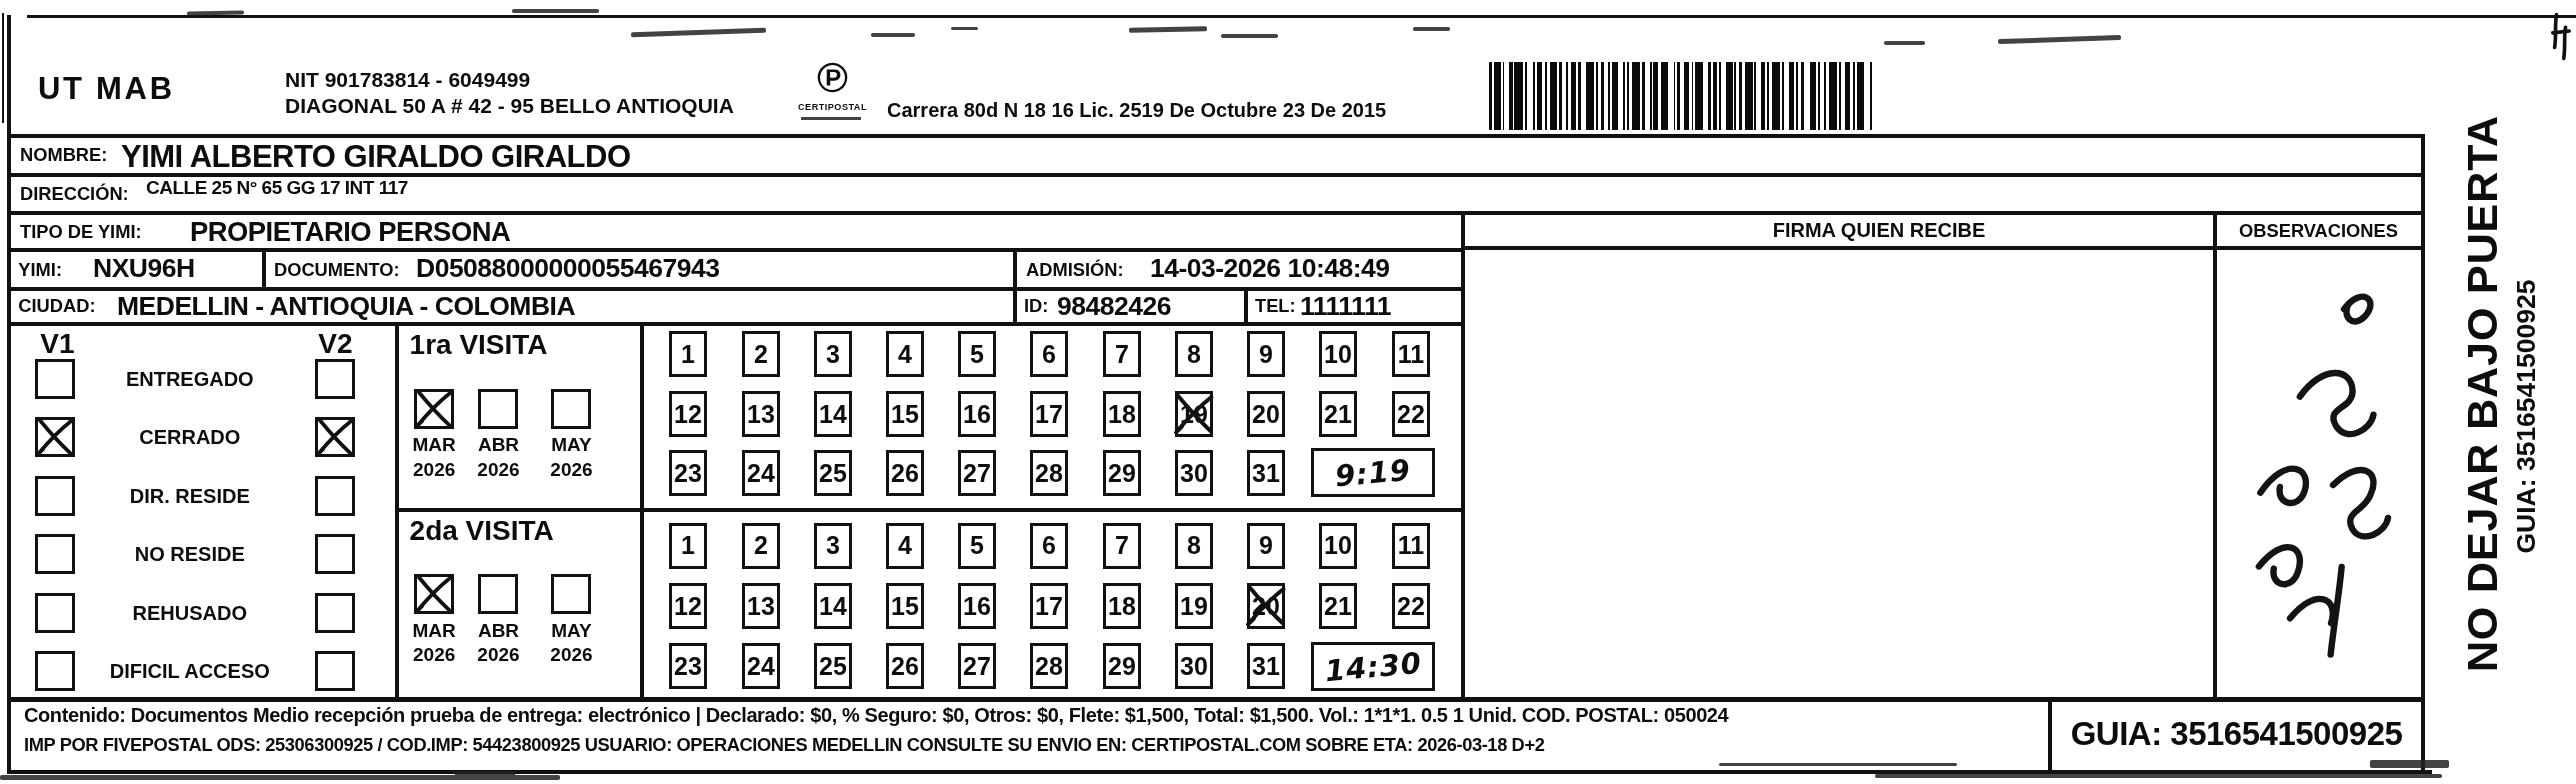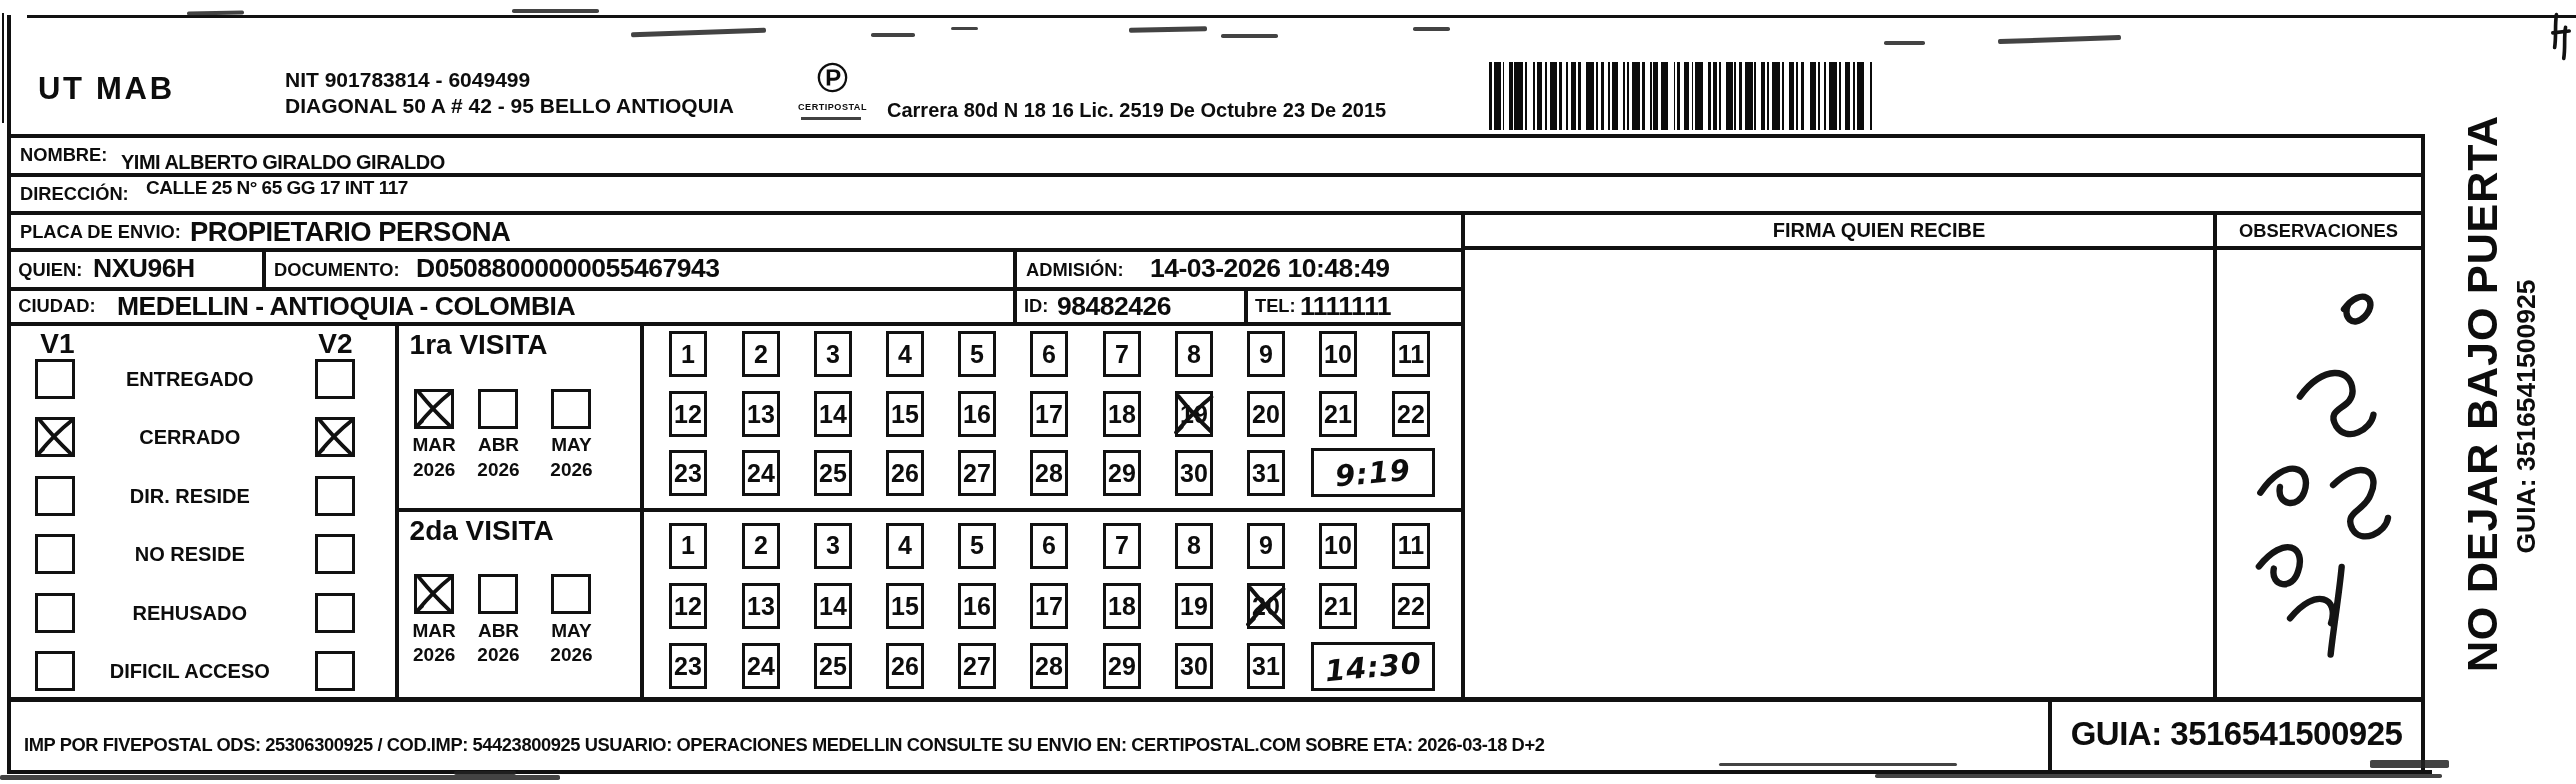--- a/index.html
+++ b/index.html
@@ -122,29 +122,29 @@
   <div class="vl" style="left:1013px;top:248px;width:3.7px;height:78px;"></div>
   <div class="vl" style="left:1244px;top:287px;width:3.7px;height:38px;"></div>
   <div class="vl" style="left:1461px;top:211px;width:3.7px;height:489px;"></div>
   <div class="vl" style="left:2213px;top:211px;width:3.7px;height:489px;"></div>
   <div class="vl" style="left:395px;top:322px;width:3.7px;height:379px;"></div>
   <div class="vl" style="left:640px;top:322px;width:3.7px;height:379px;"></div>
   <div class="hl" style="left:395px;top:508px;width:1070px;height:3.7px;"></div>
   <div class="vl" style="left:2048px;top:697px;width:3.7px;height:77px;"></div>
 
   <div class="lbl" style="left:20px;top:144px;font-size:18.3px;">NOMBRE:</div>
-  <div class="val" style="left:121px;top:151px;font-size:20px;">YIMI ALBERTO GIRALDO GIRALDO</div>
+  <div class="val" style="left:121px;top:139px;font-size:31px;">YIMI ALBERTO GIRALDO GIRALDO</div>
 
   <div class="lbl" style="left:20px;top:183px;font-size:18.3px;">DIRECCIÓN:</div>
   <div class="val" style="left:146px;top:177px;font-size:19px;">CALLE 25 N° 65 GG 17 INT 117</div>
 
-  <div class="lbl" style="left:20px;top:221px;font-size:18.3px;">PLACA DE ENVIO:</div>
+  <div class="lbl" style="left:20px;top:221px;font-size:18.3px;">TIPO DE YIMI:</div>
   <div class="val" style="left:190px;top:216px;font-size:27.4px;">PROPIETARIO PERSONA</div>
 
-  <div class="lbl" style="left:18.3px;top:259px;font-size:18.3px;">QUIEN:</div>
+  <div class="lbl" style="left:18.3px;top:259px;font-size:18.3px;">YIMI:</div>
   <div class="val" style="left:93px;top:253px;font-size:26.5px;">NXU96H</div>
   <div class="lbl" style="left:274px;top:259px;font-size:18.3px;">DOCUMENTO:</div>
   <div class="val" style="left:416px;top:253px;font-size:26.5px;">D05088000000055467943</div>
   <div class="lbl" style="left:1026px;top:259px;font-size:18.3px;">ADMISIÓN:</div>
   <div class="val" style="left:1150px;top:253px;font-size:26.5px;">14-03-2026 10:48:49</div>
 
   <div class="lbl" style="left:18.3px;top:295px;font-size:18.3px;">CIUDAD:</div>
   <div class="val" style="left:117px;top:291px;font-size:26.5px;">MEDELLIN - ANTIOQUIA - COLOMBIA</div>
   <div class="lbl" style="left:1024px;top:295px;font-size:18.3px;">ID:</div>
   <div class="val" style="left:1057px;top:291px;font-size:26.5px;">98482426</div>
@@ -438,20 +438,21 @@
         <span>31</span>
       </div>
       <div class="timebox" style="left: 671px; top: 134px;">
         <span class="timetext">14:30</span>
       </div>
     </div>
 
   <div class="abs rot" style="left:2167px;top:369px;width:631px;height:49px;font-size:43px;font-weight:800;letter-spacing:0.9px;">NO DEJAR BAJO PUERTA</div>
   <div class="abs rot" style="left:2334px;top:401px;width:384px;height:31px;font-size:26.5px;font-weight:700;">GUIA: 3516541500925</div>
 
+  <div class="footline" style="left:24px;top:704px;width:2012px;font-size:20px;font-weight:600;letter-spacing:-0.4px;">Contenido: Documentos Medio recepción prueba de entrega: electrónico | Declarado: $0, % Seguro: $0, Otros: $0, Flete: $1,500, Total: $1,500. Vol.: 1*1*1. 0.5 1 Unid. COD. POSTAL: 050024</div>
   <div class="footline" style="left:24px;top:734px;width:2012px;font-size:18.3px;font-weight:700;letter-spacing:-0.4px;">IMP POR FIVEPOSTAL ODS: 25306300925 / COD.IMP: 54423800925 USUARIO: OPERACIONES MEDELLIN CONSULTE SU ENVIO EN: CERTIPOSTAL.COM SOBRE ETA: 2026-03-18 D+2</div>
   <div class="abs" style="left:2052px;top:697px;width:369px;height:73px;display:flex;align-items:center;justify-content:center;font-size:33px;font-weight:700;letter-spacing:-0.5px;">GUIA: 3516541500925</div>
 
   <div class="noise" style="left:187px;top:11px;width:57px;height:3.7px;transform:rotate(-1deg);"></div>
   <div class="noise" style="left:512px;top:9.1px;width:87px;height:3.7px;"></div>
   <div class="noise" style="left:631px;top:30px;width:135px;height:4.6px;transform:rotate(-2deg);"></div>
   <div class="noise" style="left:871px;top:33px;width:44px;height:3.7px;"></div>
   <div class="noise" style="left:951px;top:27.4px;width:27.4px;height:2.7px;"></div>
   <div class="noise" style="left:1129px;top:27.4px;width:78px;height:4.6px;transform:rotate(-1deg);"></div>
   <div class="noise" style="left:1221px;top:34px;width:57px;height:3.7px;"></div>

